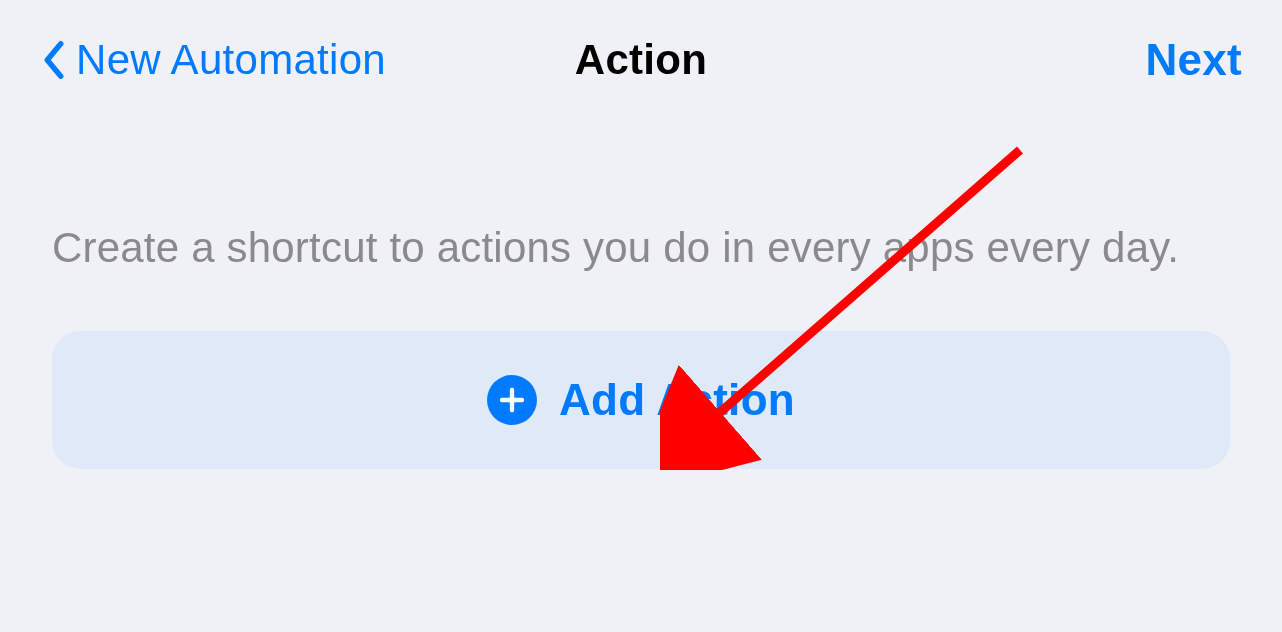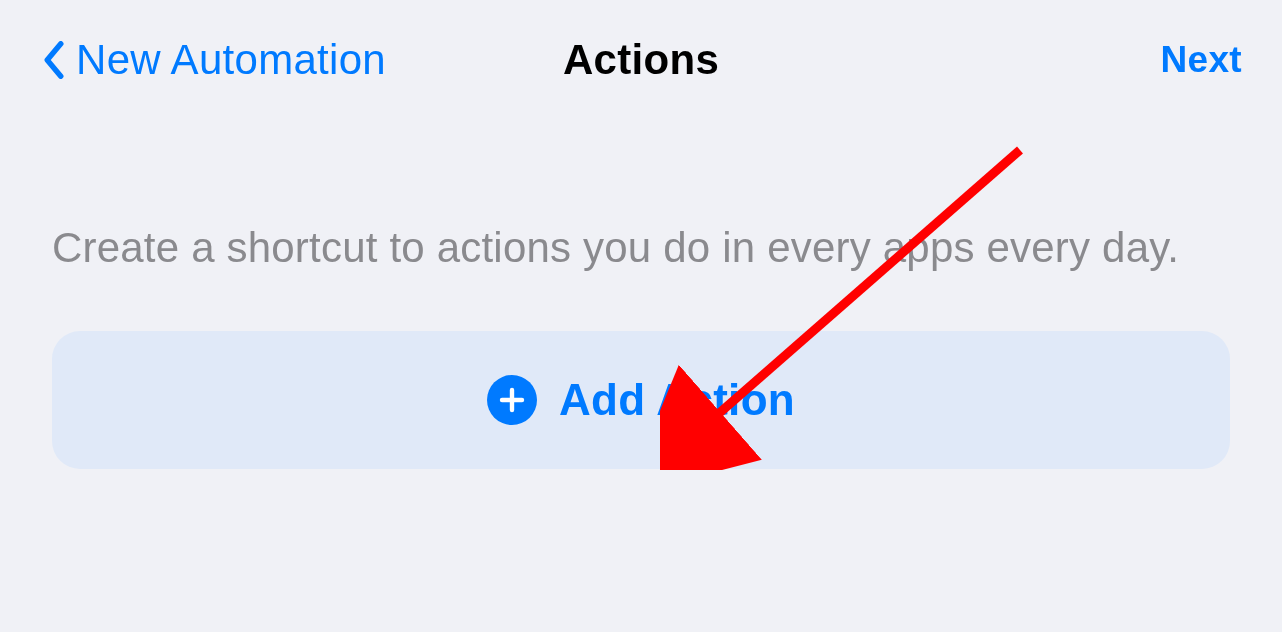--- a/index.html
+++ b/index.html
@@ -52,21 +52,21 @@
       position: absolute;
       left: 50%;
       transform: translateX(-50%);
       font-size: 42px;
       font-weight: 600;
       color: #000;
       letter-spacing: 0.3px;
     }
     
     .next-button {
-      font-size: 37px;
+      font-size: 44px;
       font-weight: 600;
       color: #007aff;
       cursor: pointer;
       letter-spacing: 0.3px;
     }
     
     .content {
       padding: 120px 52px 0 52px;
     }
     
@@ -126,21 +126,21 @@
 <div class="navbar">
   <div class="back-button">
     <span class="back-chevron">
       <svg viewBox="0 0 16 28" width="22" height="38" fill="none" stroke="#007aff" stroke-width="4" stroke-linecap="round" stroke-linejoin="round">
         <polyline points="13,2 3,14 13,26"></polyline>
       </svg>
     </span>
     <span class="back-label">New Automation</span>
   </div>
 
-  <div class="navbar-title">Actions</div>
+  <div class="navbar-title">Action</div>
 
   <div class="next-button">Next</div>
 </div>
 
 <div class="content">
   <p class="description">Create a shortcut to actions you do in every apps every day.</p>
 
   <div class="add-action-button">
     <span class="plus-circle">
       <svg viewBox="0 0 24 24" fill="none" stroke="#ffffff" stroke-width="3.5" stroke-linecap="round">

